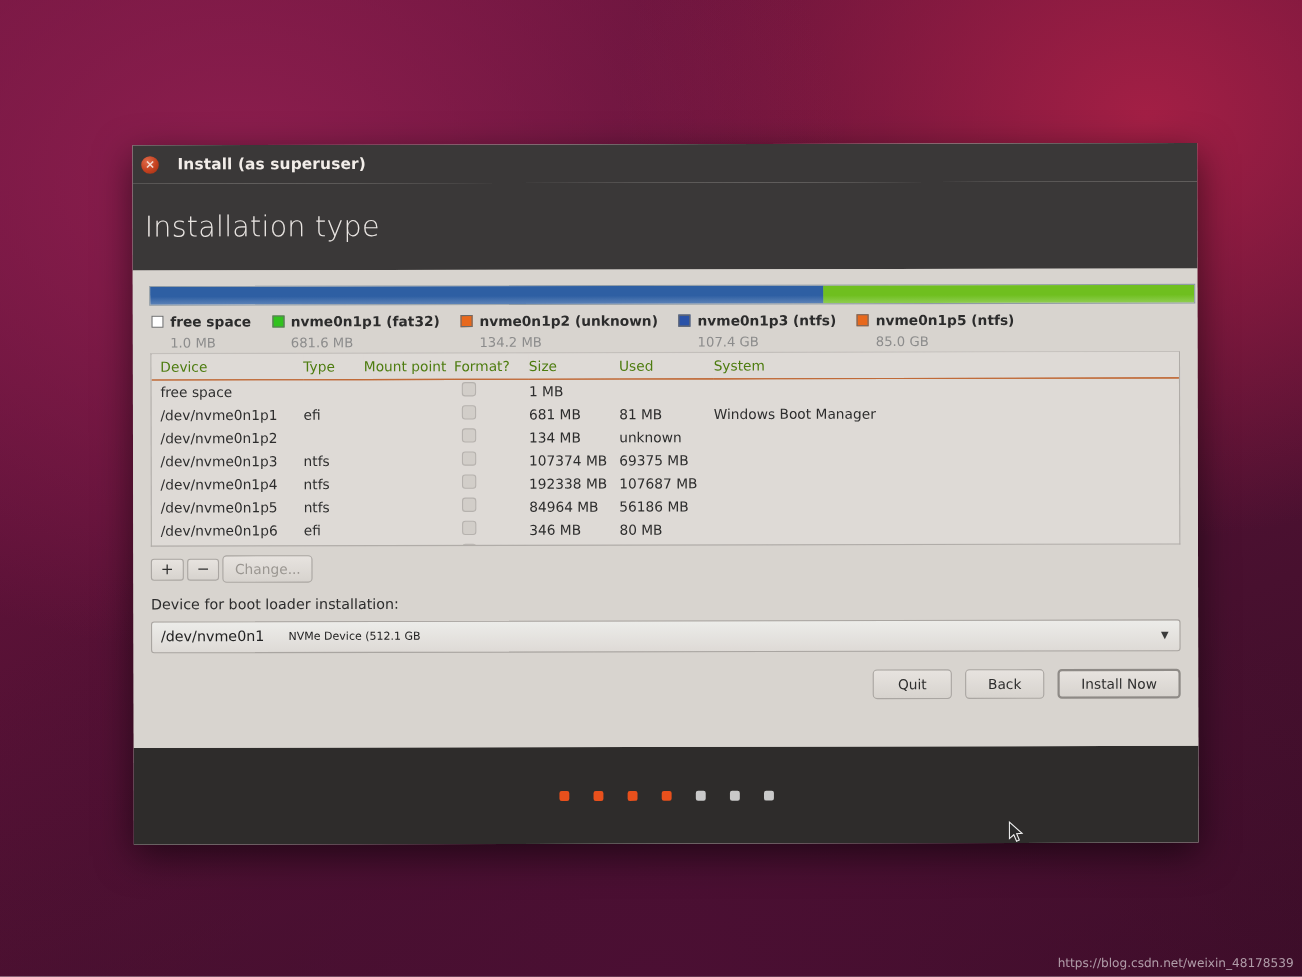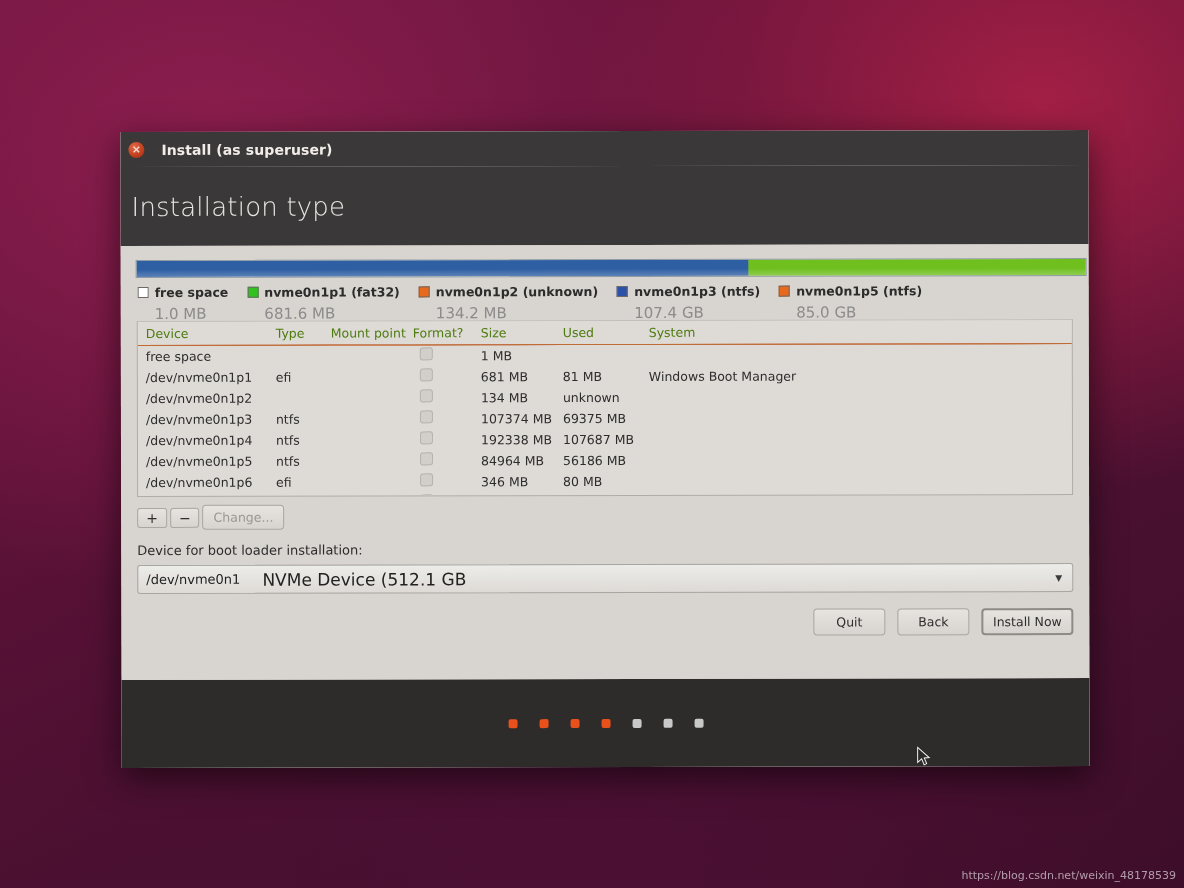--- a/index.html
+++ b/index.html
@@ -118,21 +118,21 @@
     margin-right: 6px;
     flex: 0 0 auto;
   }
   .leg-name {
     font-size: 12.5px;
     font-weight: bold;
     color: #2c2c2c;
     white-space: nowrap;
   }
   .leg-size {
-    font-size: 15px;
+    font-size: 12px;
     color: #8c8c8c;
     margin-left: 17px;
     margin-top: 5px;
     white-space: nowrap;
   }
 
   
   #table-wrap {
     margin-top: 6px;
     width: 936px;
@@ -225,37 +225,37 @@
     background: linear-gradient(180deg, #ecece9 0%, #dedad6 100%);
     border: 1px solid #a9a5a1;
     border-radius: 3px;
     display: flex;
     align-items: center;
     padding: 0 8px;
     cursor: pointer;
     position: relative;
   }
   #bootselect .dev { font-size: 13px; color: #222; }
-  #bootselect .desc { font-size: 17px; color: #222; margin-left: 22px; }
+  #bootselect .desc { font-size: 10px; color: #222; margin-left: 22px; }
   #bootselect .arrow {
     position: absolute; right: 10px; top: 50%;
     transform: translateY(-50%);
     font-size: 9px; color: #3b3b3b;
   }
 
   
   #navrow {
     margin-top: 16px;
     width: 936px;
     display: flex;
     justify-content: flex-end;
   }
   #navrow .btn { width: 72px; text-align: center; padding: 5px 0; }
   #navrow .btn + .btn { margin-left: 12px; }
-  #navrow .btn.default { width: 92px; padding: 4px 0; }
+  #navrow .btn.default { width: 112px; padding: 4px 0; }
 
   
   #footer {
     height: 88px;
     background: #2e2c2b;
     flex: 0 0 auto;
     display: flex;
     align-items: center;
     justify-content: center;
   }

